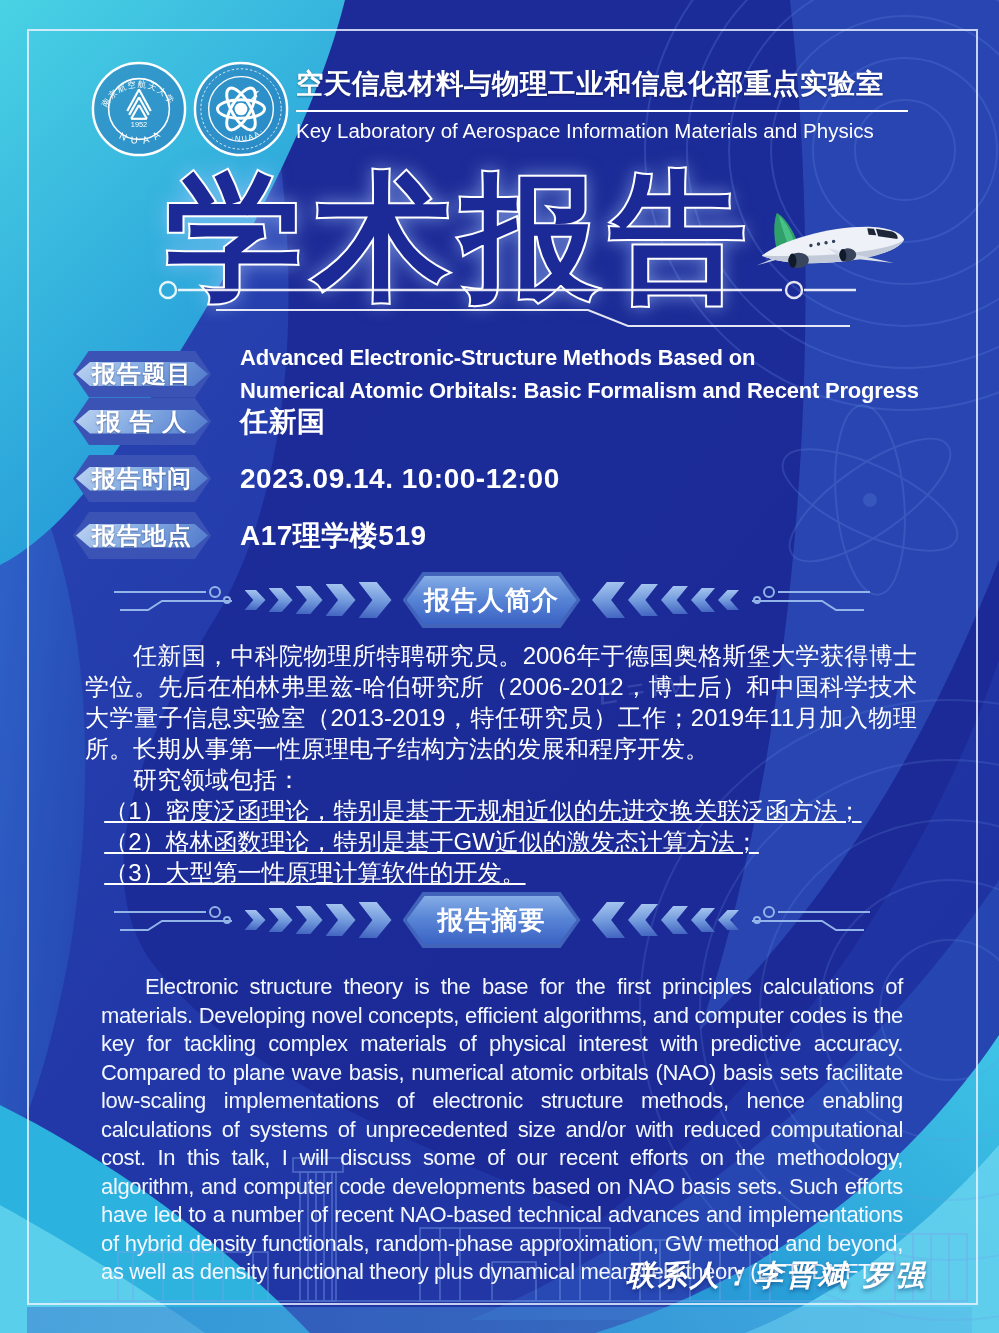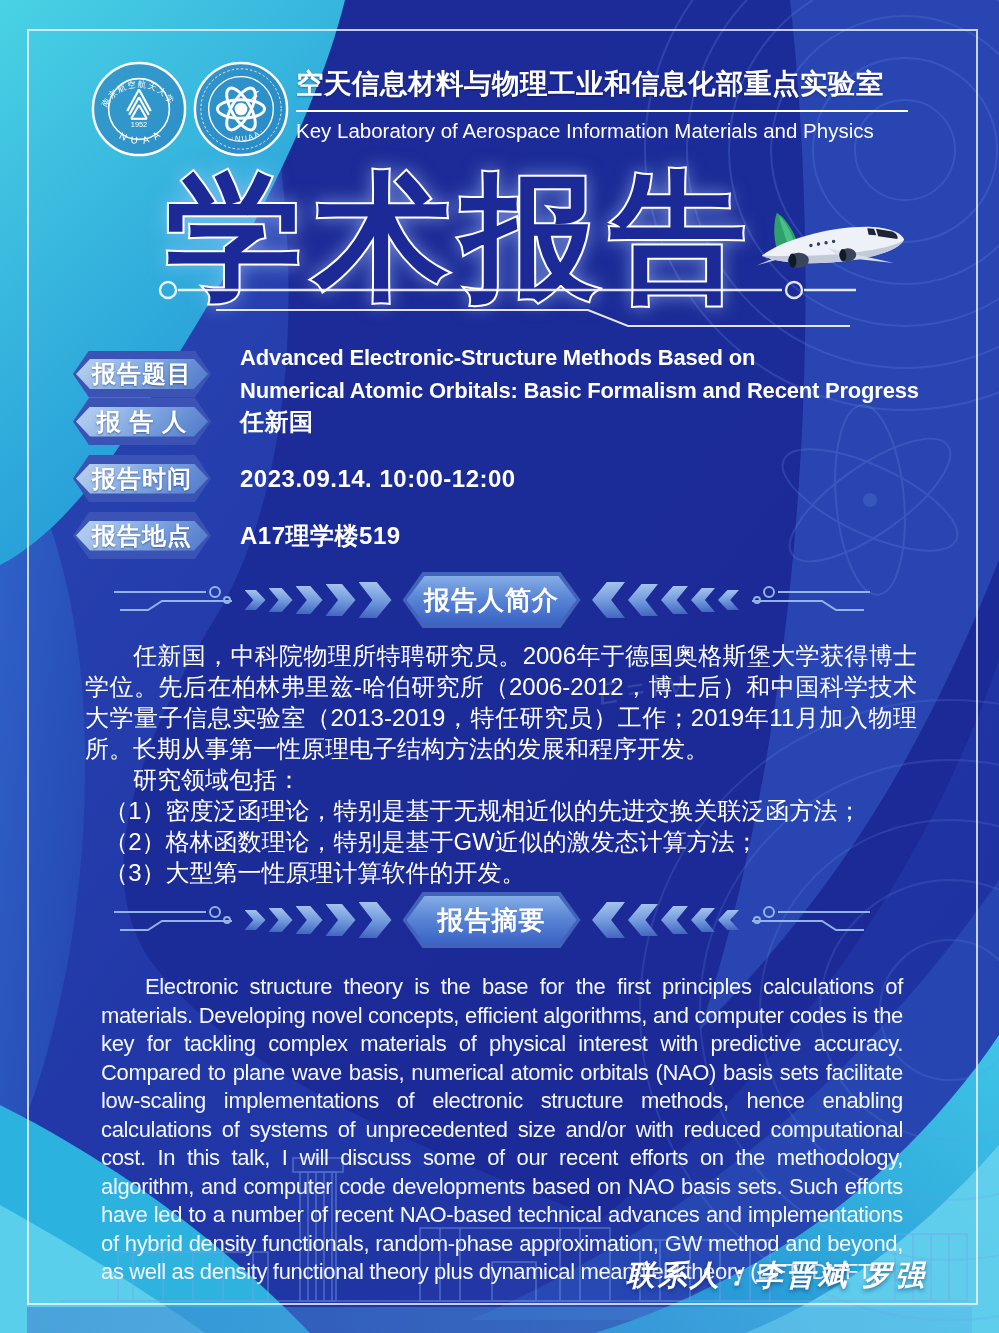--- a/index.html
+++ b/index.html
@@ -19,48 +19,48 @@
   .hd-en{position:absolute;left:296px;top:119px;width:640px;font-size:20.5px;font-weight:400;
          white-space:nowrap;z-index:3;}
   
   .main-title{position:absolute;left:112px;top:160px;z-index:3;filter:drop-shadow(0 0 9px rgba(170,200,255,.55));}
   .plane{position:absolute;left:748px;top:198px;z-index:4;transform:rotate(-3deg);}
   .title-deco{position:absolute;left:150px;top:272px;z-index:3;}
   
   .info-row{position:absolute;left:73px;display:flex;align-items:center;z-index:3;}
   .hex-out{width:138px;height:47px;flex:0 0 auto;background:#3a53b4;display:flex;align-items:center;justify-content:center;
     clip-path:polygon(16px 0,calc(100% - 16px) 0,100% 50%,calc(100% - 16px) 100%,16px 100%,0 50%);}
-  .hex-in{width:132px;height:30px;display:flex;align-items:center;justify-content:center;
+  .hex-in{width:132px;height:24px;display:flex;align-items:center;justify-content:center;
     clip-path:polygon(14px 0,calc(100% - 14px) 0,100% 50%,calc(100% - 14px) 100%,14px 100%,0 50%);
     background:linear-gradient(135deg,#bed5f2 0%,#84abe2 45%,#4e77ca 100%);}
   .hex-in span{font-size:24px;font-weight:700;letter-spacing:1px;text-shadow:0 1px 2px rgba(10,25,80,.45);}
   .info-val{margin-left:29px;font-weight:700;}
   .val-en{font-size:22px;line-height:33px;letter-spacing:-.2px;white-space:nowrap;}
-  .val-cn{font-size:24px;letter-spacing:.5px;}
+  .val-cn{font-size:28px;letter-spacing:.5px;}
   
   .banner{position:absolute;left:0;right:16px;display:flex;align-items:center;justify-content:center;gap:11px;z-index:3;}
   .bhex-out{width:178px;height:56px;background:rgba(70,105,190,.9);display:flex;align-items:center;justify-content:center;
     clip-path:polygon(20px 0,calc(100% - 20px) 0,100% 50%,calc(100% - 20px) 100%,20px 100%,0 50%);}
   .bhex-in{width:170px;height:48px;display:flex;align-items:center;justify-content:center;
     clip-path:polygon(18px 0,calc(100% - 18px) 0,100% 50%,calc(100% - 18px) 100%,18px 100%,0 50%);
     background:linear-gradient(180deg,#85ade6 0%,#5a86d6 45%,#3a63c4 100%);}
   .bhex-in span{font-size:26px;font-weight:700;letter-spacing:1px;}
   .chvg{display:flex;align-items:center;gap:3px;}
   .chv{display:inline-block;background:linear-gradient(185deg,#a9c8f1 0%,#6e96da 55%,#4063c0 100%);
        clip-path:polygon(0 0,55% 0,100% 50%,55% 100%,0 100%,42% 50%);}
   .chv.m{transform:scaleX(-1);}
   .c1{width:21px;height:20px}.c2{width:24px;height:24px}.c3{width:27px;height:28px}
   .c4{width:30px;height:32px}.c5{width:33px;height:36px}
   .bdeco{flex:0 0 auto;}
   .bdeco.r{transform:scaleX(-1);}
   
   .bio{position:absolute;left:85px;right:82px;top:640px;z-index:3;}
   .bio p{margin:0;font-size:24px;line-height:31px;text-align:justify;}
   .bio .ind{text-indent:2em;}
-  .bio .item{text-indent:.8em;}
+  .bio .item{text-indent:.8em;text-decoration:underline;}
   .abstract{position:absolute;left:85px;right:80px;top:957px;z-index:3;}
   .abstract p{margin:16px;font-size:22px;line-height:28.5px;letter-spacing:-.35px;
               text-align:justify;text-indent:2em;color:#f3f7ff;}
   .contact{position:absolute;right:72px;top:1256px;z-index:4;font-family:"DejaVu Serif","Liberation Serif",serif;
            font-style:italic;font-weight:700;font-size:29px;letter-spacing:3px;white-space:nowrap;
            text-shadow:0 2px 4px rgba(0,20,80,.5);}
 </style>
 </head>
 <body>
 

